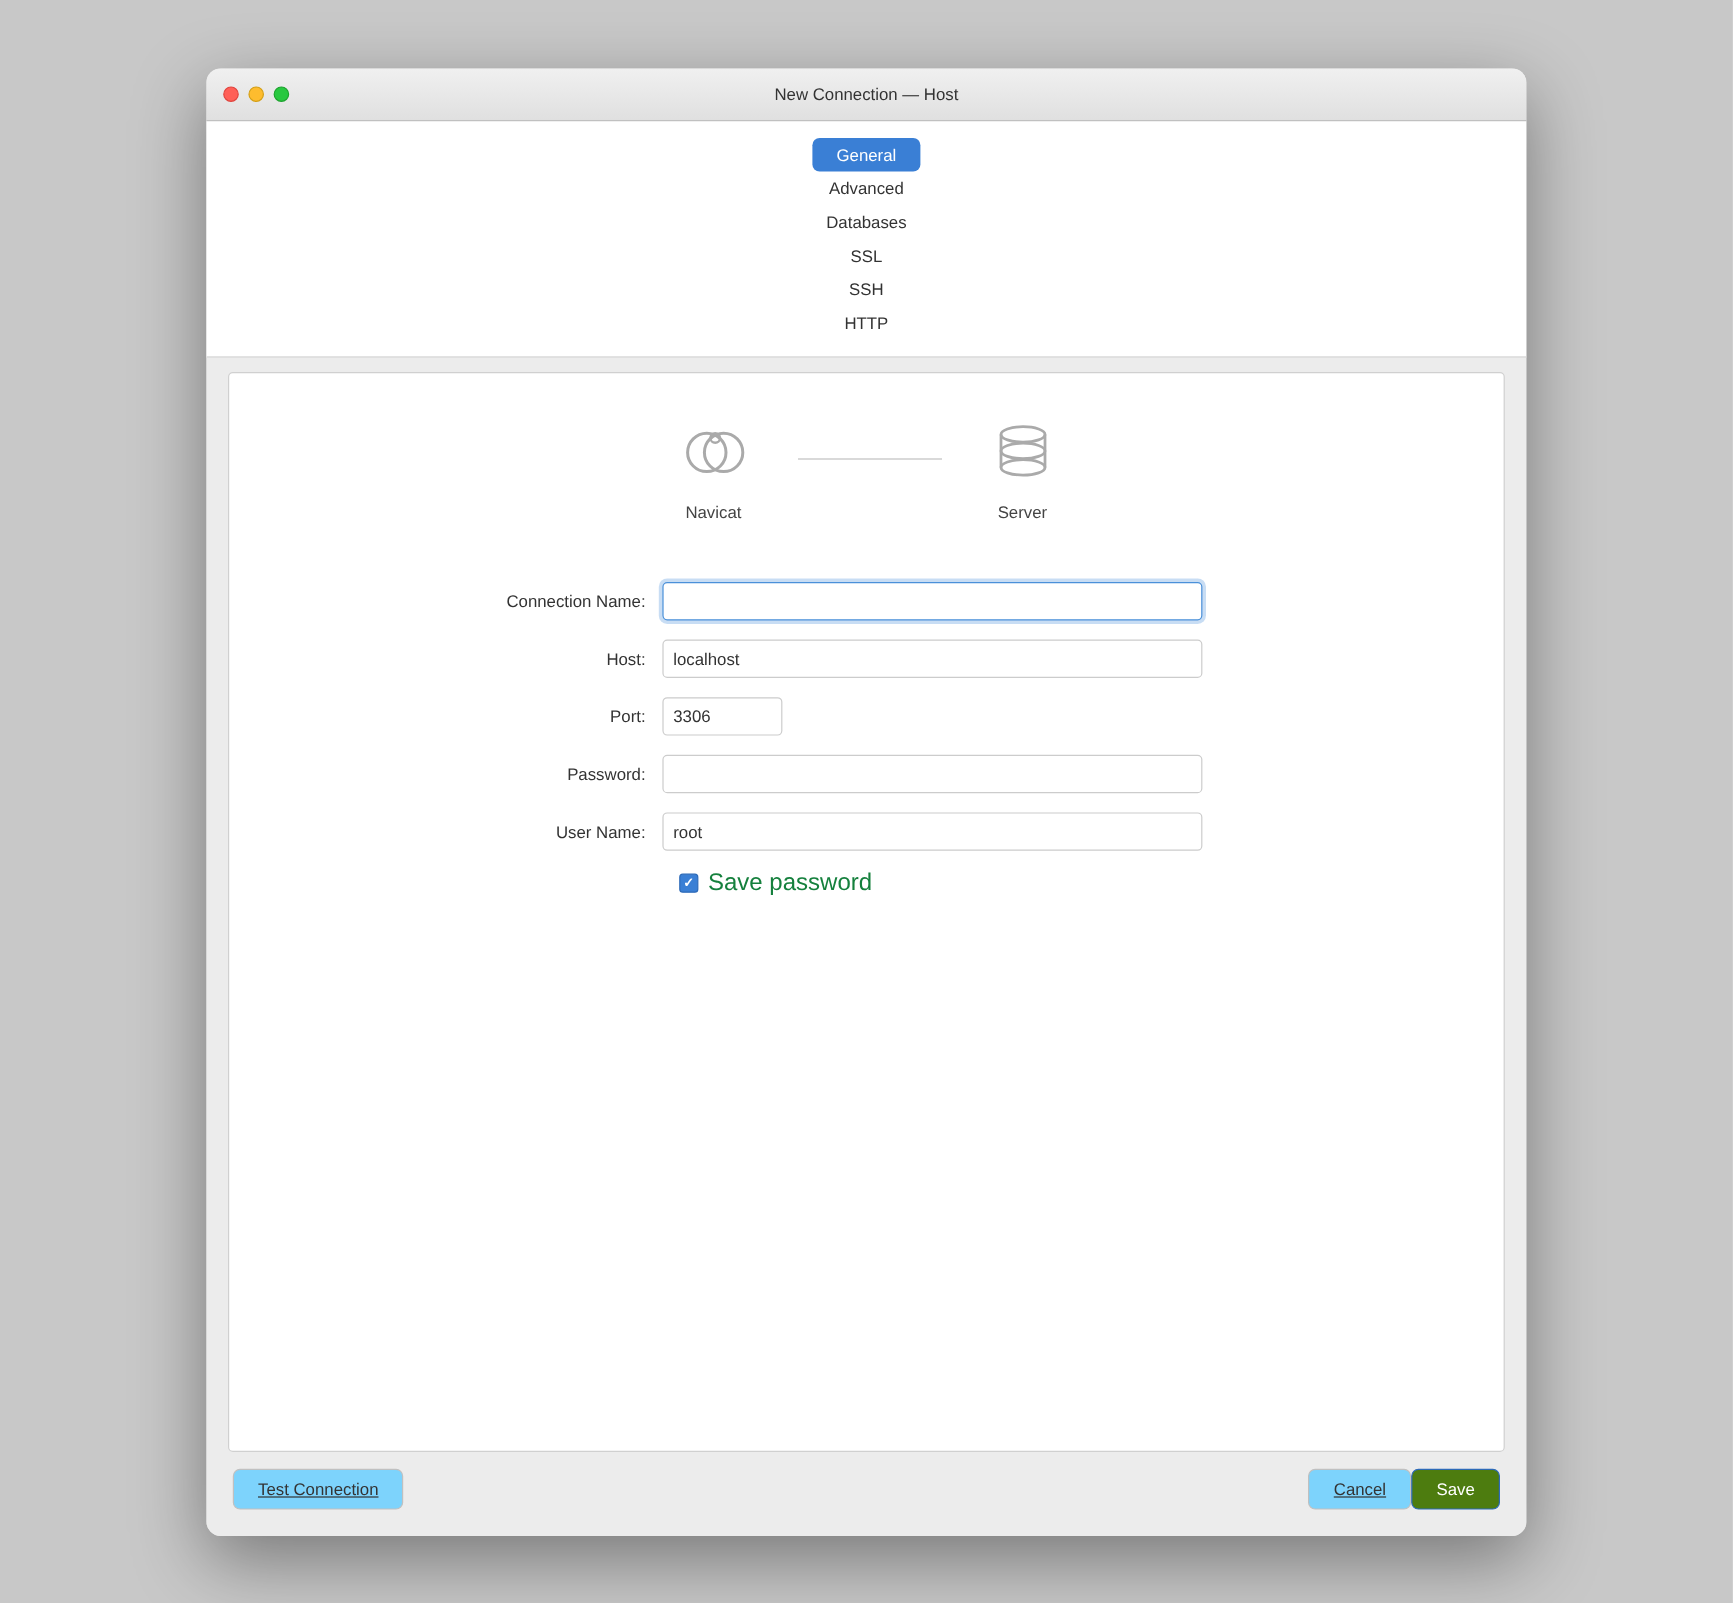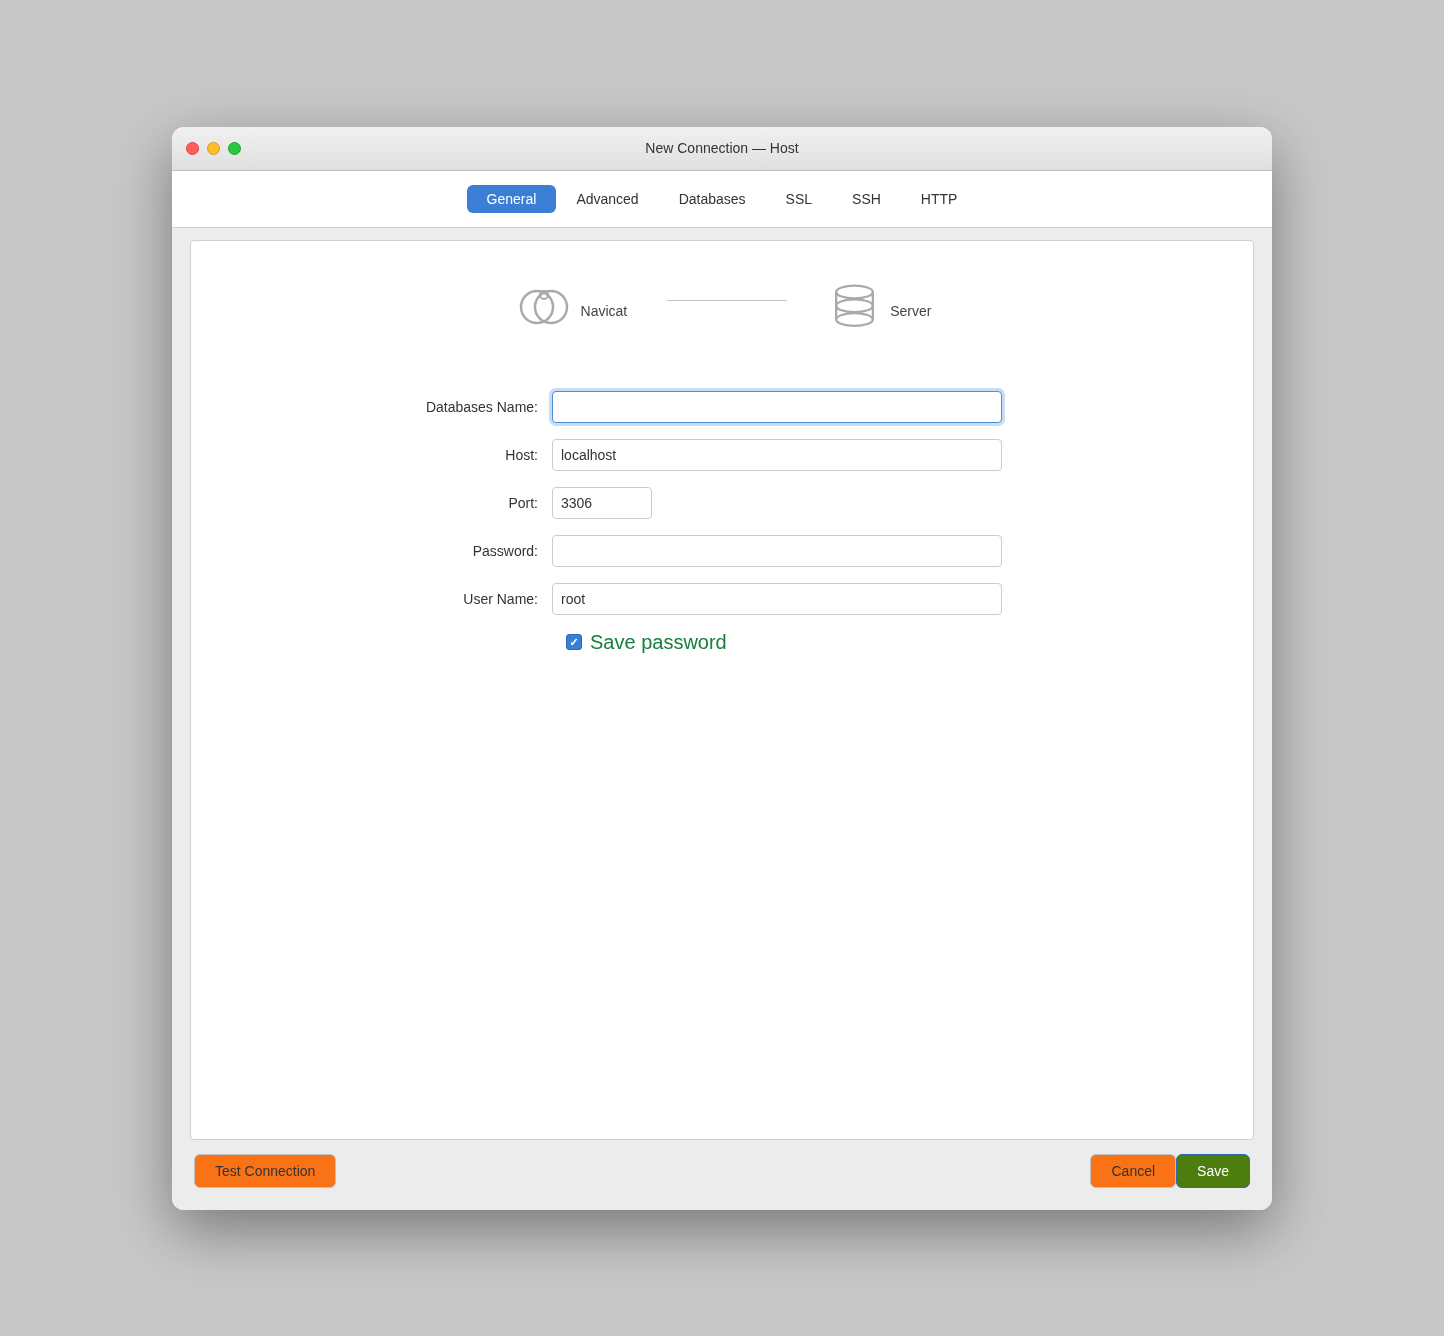--- a/index.html
+++ b/index.html
@@ -80,20 +80,21 @@
       display: flex;
       justify-content: center;
       align-items: center;
       gap: 0;
       padding: 14px 16px;
       background: white;
       border-bottom: 1px solid #d0d0d0;
       margin: 0 -18px;
       padding-left: 18px;
       padding-right: 18px;
+      flex-direction: column;
     }
 
     .tab-item {
       padding: 6px 20px;
       font-size: 14px;
       color: #333;
       cursor: pointer;
       border-radius: 6px;
       font-weight: 400;
     }
@@ -117,20 +118,21 @@
       display: flex;
       align-items: center;
       justify-content: center;
       gap: 40px;
       margin-bottom: 40px;
       padding: 10px 0;
     }
 
     .diagram-item {
       display: flex;
+      flex-direction: column;
       align-items: center;
       gap: 8px;
     }
 
     .diagram-label {
       font-size: 14px;
       color: #444;
     }
 
     .diagram-line {
@@ -243,23 +245,24 @@
     .btn {
       height: 34px;
       padding: 0 20px;
       border-radius: 6px;
       font-size: 14px;
       cursor: pointer;
       font-family: inherit;
     }
 
     .btn-default {
-      background: #f97316;
+      background: #7dd3fc;
       border: 1px solid #c0c0c0;
       color: #333;
+      text-decoration: underline;
     }
 
     .btn-primary {
       background: #4d7c0f;
       border: 1px solid #2d6ab8;
       color: white;
       font-weight: 500;
     }
 
     .footer-right {
@@ -322,21 +325,21 @@
               <ellipse cx="27.5" cy="27" rx="20" ry="7" stroke="#aaa" stroke-width="2.5" fill="none"></ellipse>
             </svg>
           </div>
           <span class="diagram-label">Server</span>
         </div>
       </div>
 
       <div class="form-section">
 
         <div class="form-row">
-          <label class="form-label">Databases Name:</label>
+          <label class="form-label">Connection Name:</label>
           <input type="text" class="form-input active-focus" value="" style="">
         </div>
 
         <div class="form-row">
           <label class="form-label">Host:</label>
           <input type="text" class="form-input" value="localhost" style="">
         </div>
 
         <div class="form-row">
           <label class="form-label">Port:</label>

